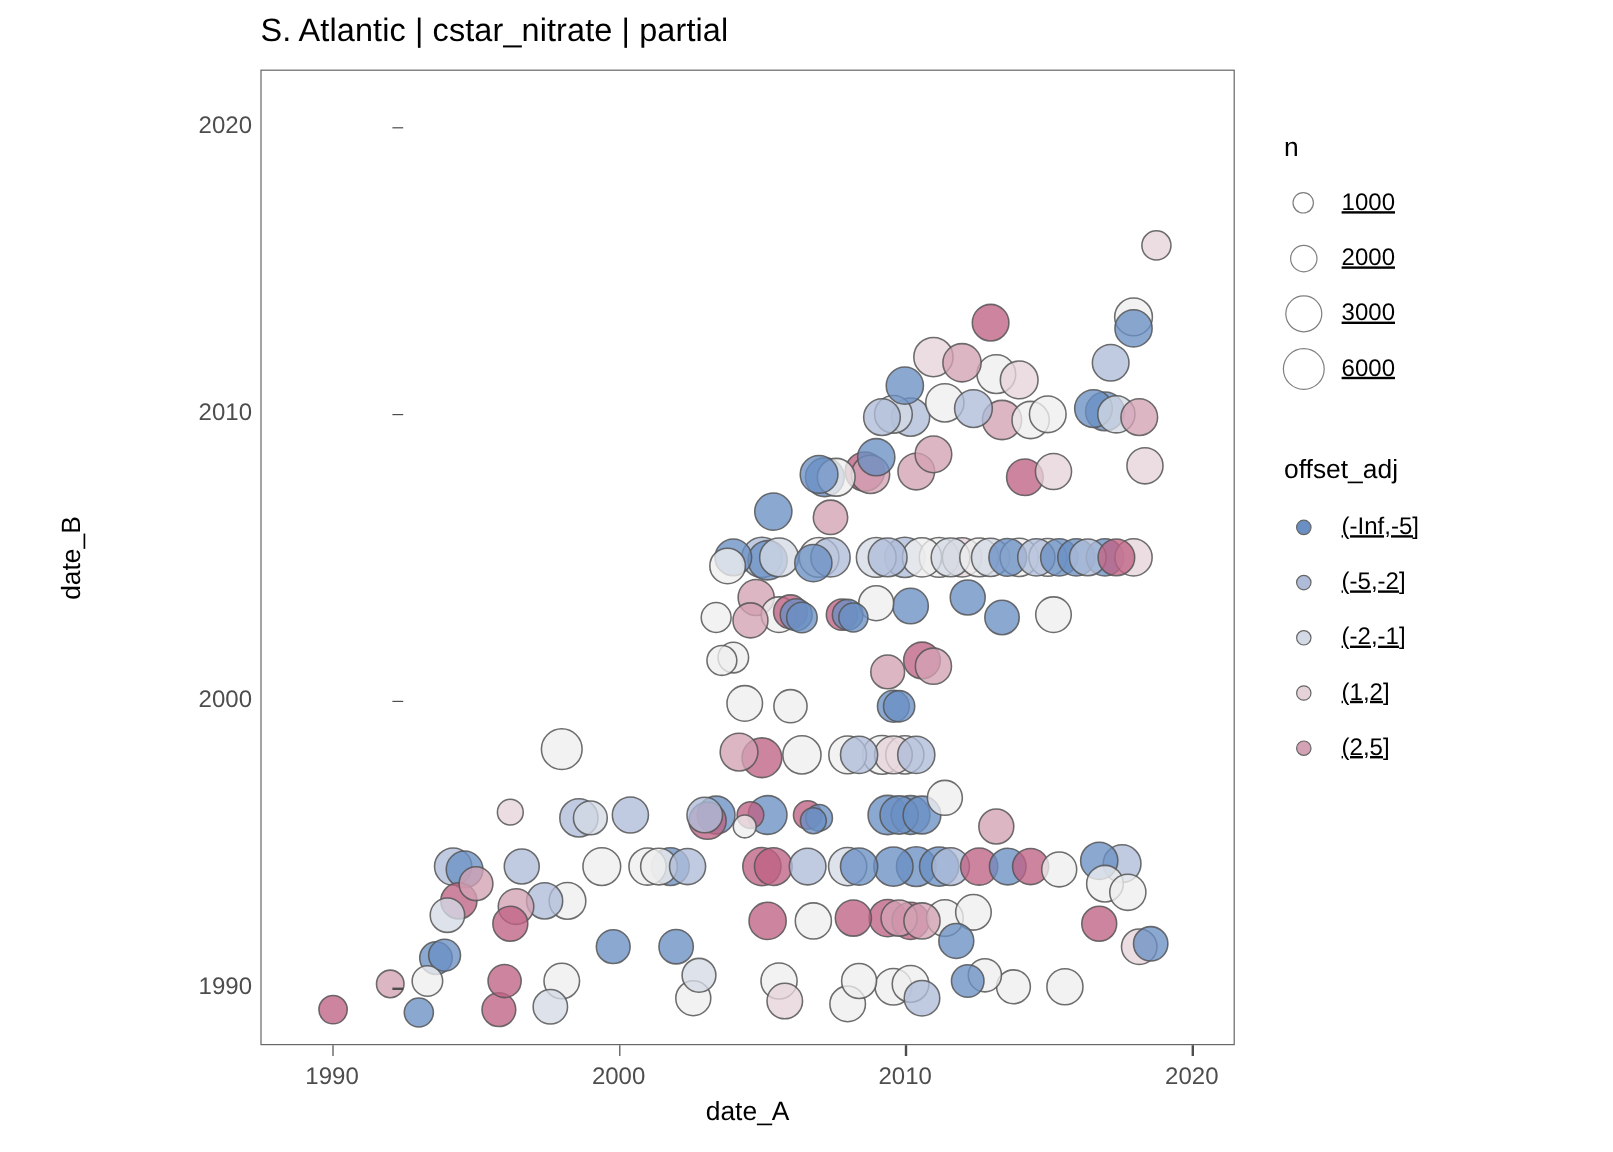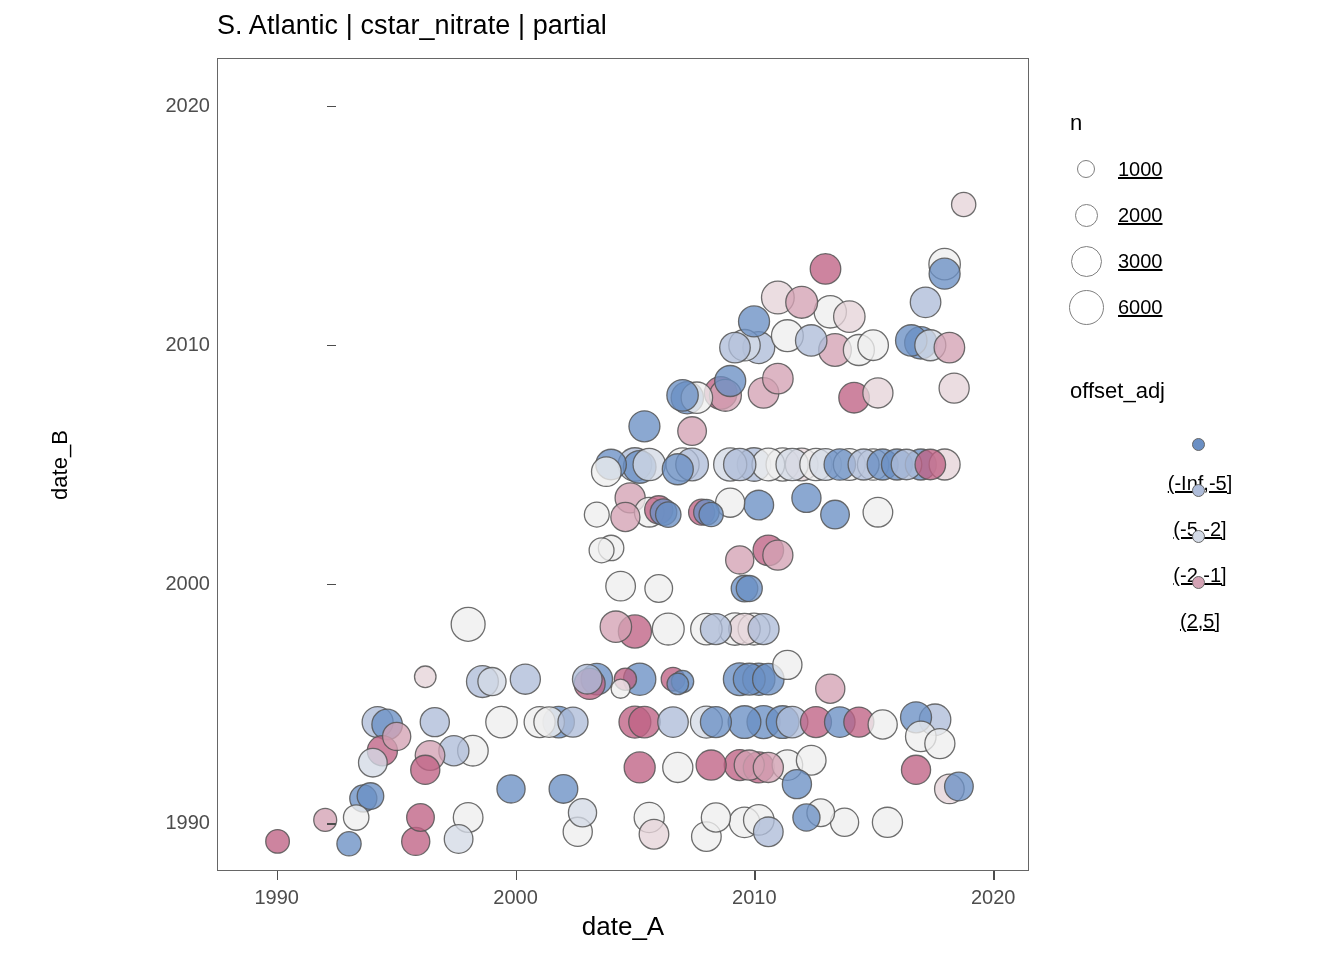--- a/index.html
+++ b/index.html
@@ -98,21 +98,21 @@
     line-height: 24px;
     color: #4d4d4d;
     white-space: nowrap;
   }
   #x-axis-title {
     position: absolute;
     left: 217px;
     top: 913px;
     width: 812px;
     text-align: center;
-    font-size: 26px;
+    font-size: 22px;
     line-height: 26px;
     color: #000000;
   }
   #y-axis-title {
     position: absolute;
     left: -40px;
     top: 452px;
     width: 200px;
     text-align: center;
     font-size: 22px;
@@ -164,21 +164,21 @@
   .legend-label {
     font-size: 20px;
     line-height: 22px;
     color: #000000;
     white-space: nowrap;
     padding-left: 4px;
     text-decoration: underline;
   }
   #legend-size { margin-bottom: 40px; }
   #legend-size .legend-row { height: 46px; }
-  #legend-color .legend-row { height: 46px; flex-direction: column; }
+  #legend-color .legend-row { height: 46px; }
   #legend-color .legend-title { margin-bottom: 12px; margin-top: 48px; }
 </style>
 </head>
 <body>
 
 <div id="root">
 
   <div id="plot-title">S. Atlantic | cstar_nitrate | partial</div>
 
   <div id="panel">
@@ -441,20 +441,26 @@
             <div class="legend-label">(-5,-2]</div>
           </div>
           <div class="legend-row">
             <div class="legend-key">
               <div class="color-key" style="background: rgb(211, 218, 230);"></div>
             </div>
             <div class="legend-label">(-2,-1]</div>
           </div>
           <div class="legend-row">
             <div class="legend-key">
+              <div class="color-key" style="background: rgb(229, 211, 217);"></div>
+            </div>
+            <div class="legend-label">(1,2]</div>
+          </div>
+          <div class="legend-row">
+            <div class="legend-key">
               <div class="color-key" style="background: rgb(211, 162, 180);"></div>
             </div>
             <div class="legend-label">(2,5]</div>
           </div>
         </div>
     </div>
   </div>
 
 </div>
 

